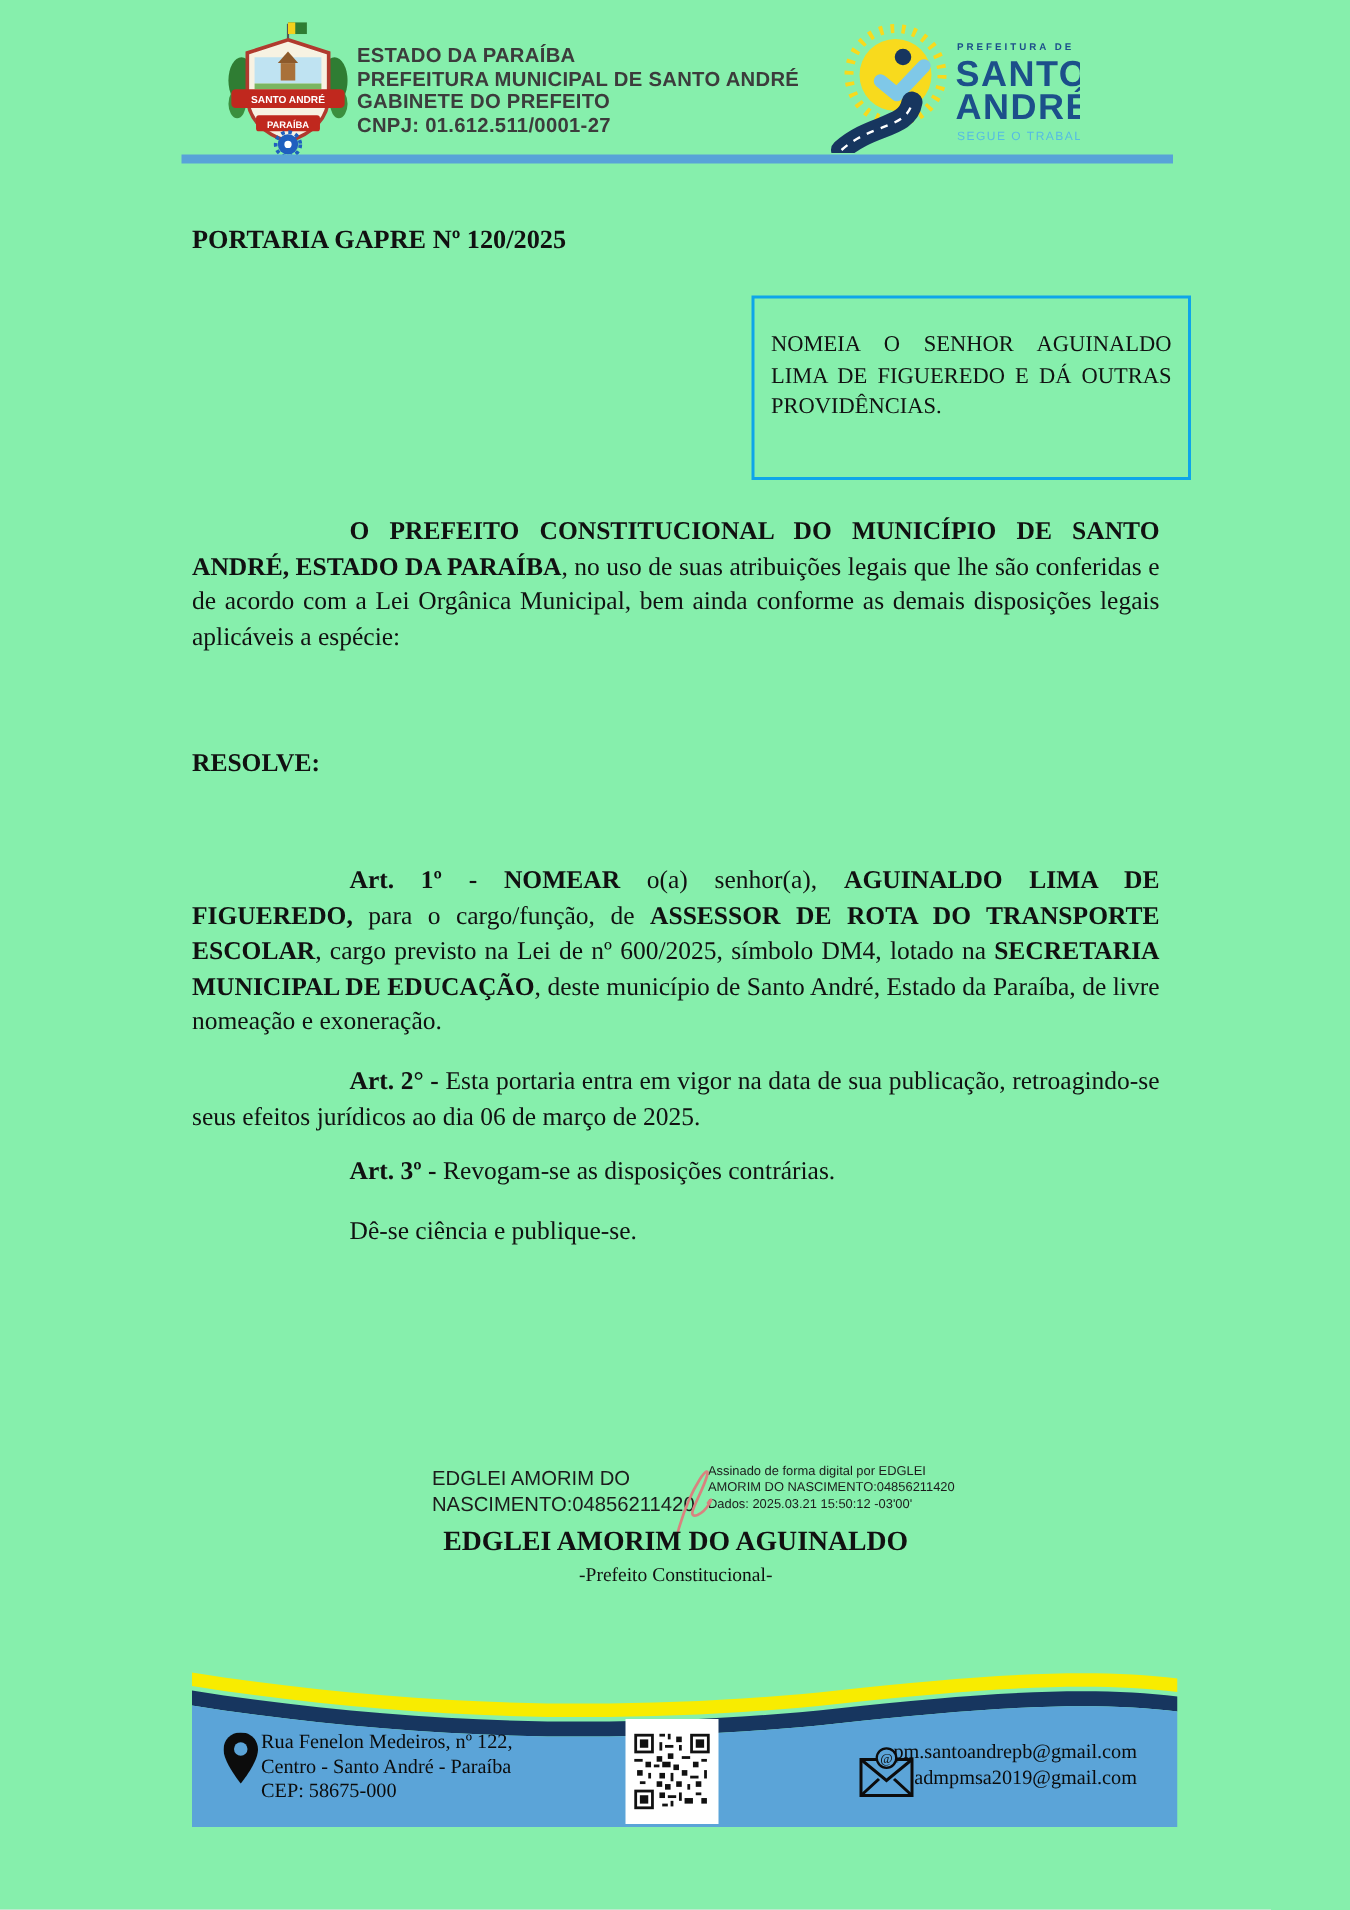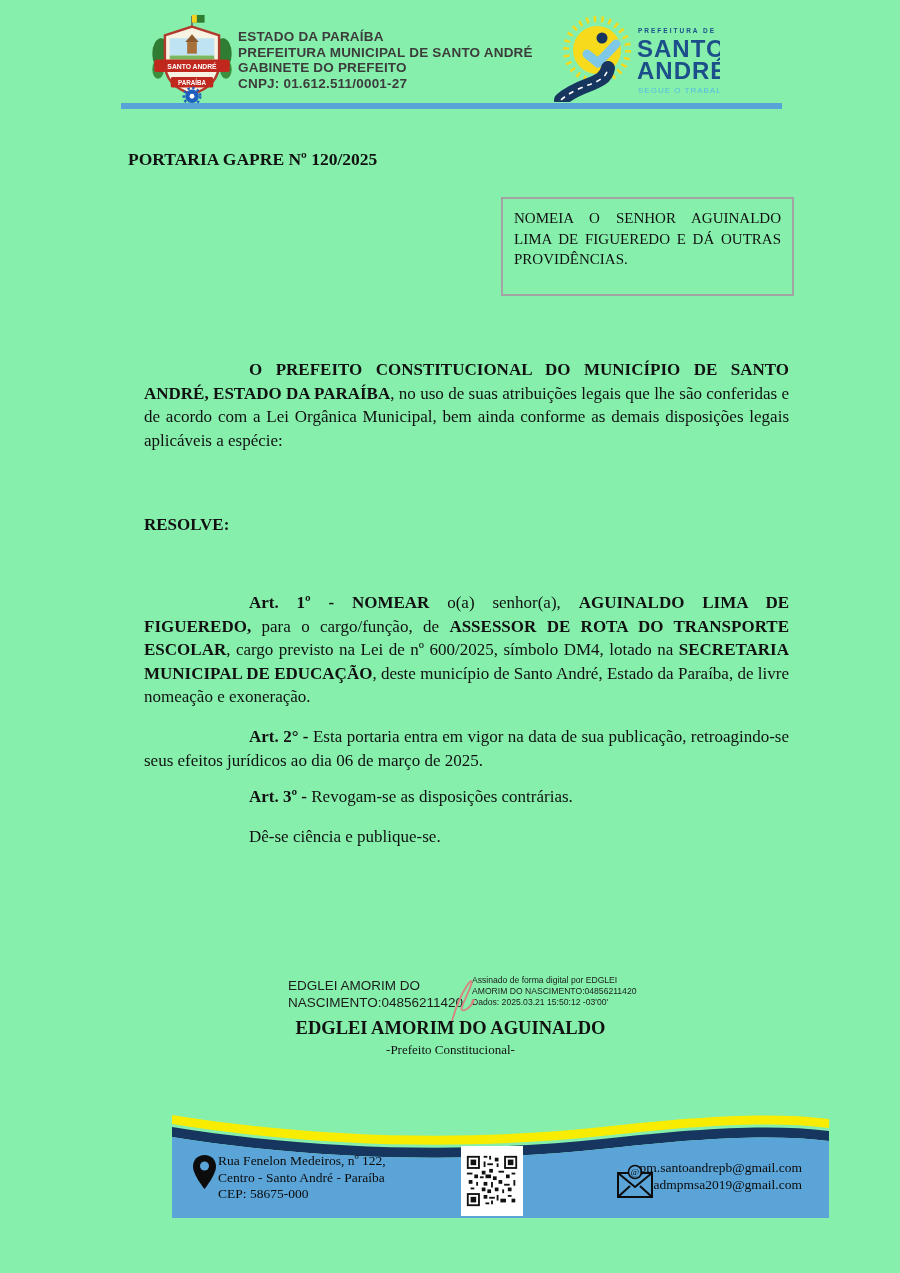--- a/index.html
+++ b/index.html
@@ -14,25 +14,25 @@
     position:absolute;left:238px;top:29px;width:320px;
     font-family:"Liberation Sans", sans-serif;font-weight:700;
     font-size:13.5px;line-height:15.5px;color:#3c3c3c;letter-spacing:.2px;
   }
   .logo{position:absolute;left:545px;top:10px;width:175px;height:92px;}
   .header-bar{position:absolute;left:121px;top:103px;width:661px;height:6px;background:#58a3d8;}
   
   .doc-title{position:absolute;left:128px;top:149px;font-size:17.5px;font-weight:bold;}
   .ementa{
     position:absolute;left:501px;top:197px;width:267px;height:77px;
-    border:2px solid #a3a3a3;padding:9px 11px;
+    border:2px solid #0ea5e9;padding:21px 11px;
     font-size:15px;line-height:20.5px;text-align:justify;text-justify:inter-word;
   }
   .para{
-    position:absolute;left:128px;width:645px;margin:16px;
+    position:absolute;left:128px;width:645px;margin:0;
     font-size:17px;line-height:23.5px;text-align:justify;text-justify:inter-word;
   }
   .indent{text-indent:105px;}
   .b{font-weight:bold;}
   .preamble{top:342px;}
   .resolve{top:497px;font-weight:bold;text-align:left;}
   .art1{top:575px;}
   .art2{top:709px;}
   .art3{top:769px;text-align:left;}
   .closing{top:809px;text-align:left;}
@@ -44,21 +44,21 @@
     color:#1c1c1c;width:168px;white-space:nowrap;padding-top:6px;
   }
   .digsig-swoosh{position:relative;width:34px;height:52px;flex:none;margin-left:-8px;}
   .digsig-details{
     font-family:"Liberation Sans", sans-serif;font-size:8.6px;line-height:10.8px;
     color:#1c1c1c;width:152px;margin-left:-10px;padding-top:4px;white-space:nowrap;
   }
   .sig-name{position:absolute;left:128px;top:1018px;width:645px;text-align:center;font-size:18.5px;font-weight:bold;}
   .sig-role{position:absolute;left:128px;top:1042px;width:645px;text-align:center;font-size:13px;}
   
-  .footer{position:absolute;left:128px;top:1105px;width:657px;height:113px;margin-left:44px;}
+  .footer{position:absolute;left:128px;top:1105px;width:657px;height:113px;}
   .footer svg.waves{position:absolute;left:0;top:0;}
   .footer-pin{position:absolute;left:21px;top:50px;}
   .footer-address{
     position:absolute;left:46px;top:48px;font-size:13.5px;line-height:16.5px;color:#0b0b0b;
   }
   .footer-qr{
     position:absolute;left:289px;top:41px;width:62px;height:70px;background:#fff;
     display:flex;align-items:center;justify-content:center;
   }
   .footer-envelope{position:absolute;left:443px;top:58px;}

